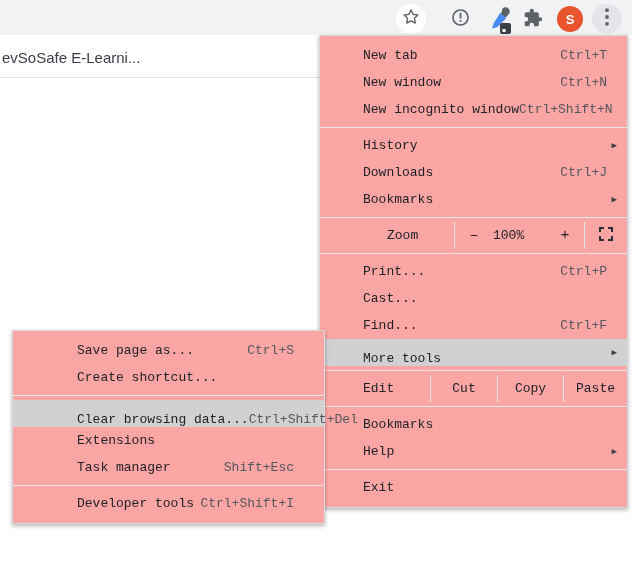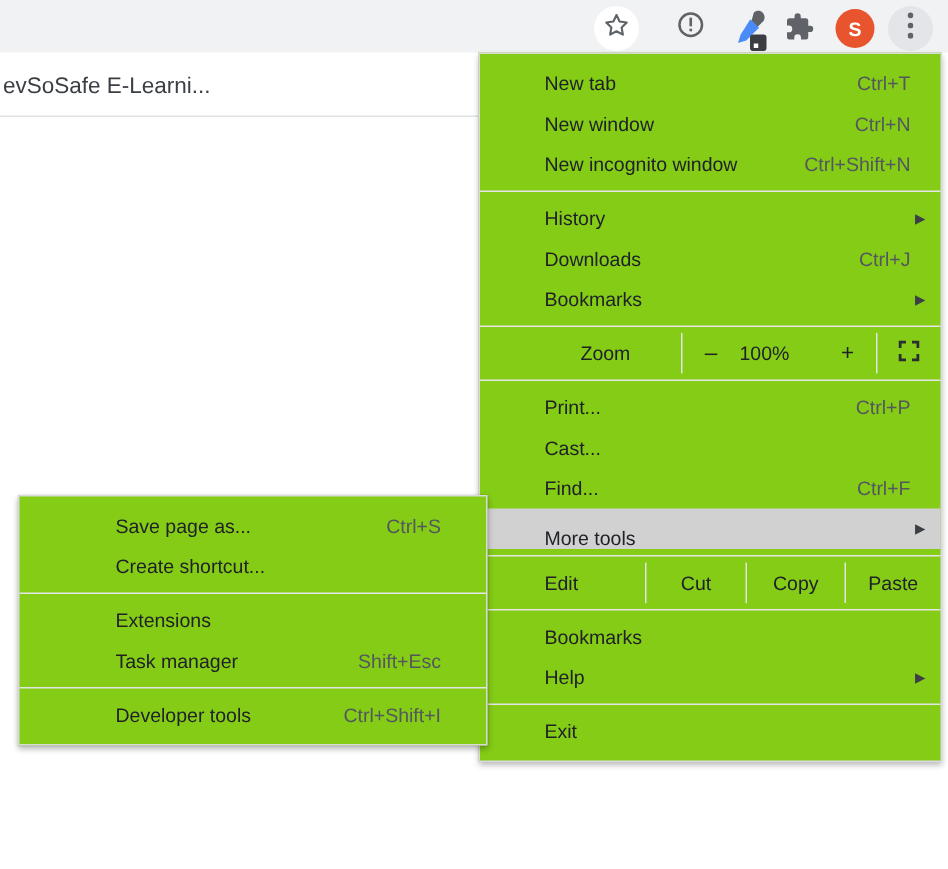--- a/index.html
+++ b/index.html
@@ -15,23 +15,23 @@
   .avatar{position:absolute;top:6px;width:26px;height:26px;border-radius:50%;
           display:flex;align-items:center;justify-content:center;
           color:#fff;font-size:13px;font-weight:bold;}
   .ext-icon{position:absolute;top:5px;}
 
   
   .bm-label{position:absolute;left:2px;top:49px;font-size:15px;color:#3a3e45;white-space:nowrap;}
   .bm-border{position:absolute;left:0;top:77px;width:319px;height:1px;background:#e0e1e4;}
 
   
-  .panel{position:absolute;background:#84cc16;border:1px solid #d9dadd;
+  .panel{position:absolute;background:#fca5a5;border:1px solid #d9dadd;
          box-shadow:0 2px 4px rgba(0,0,0,.28), 0 0 1px rgba(0,0,0,.15);
-         padding:6px 0;box-sizing:content-box;}
+         padding:6px 0;box-sizing:content-box;font-family:Liberation Mono, monospace;}
   #main-menu{left:319px;top:35px;width:307px;z-index:5;}
   #more-tools-submenu{left:12px;top:330px;width:311px;z-index:10;}
 
   .menu-item{height:27px;display:flex;align-items:center;position:relative;
              padding:0 20px 0 43px;font-size:13px;color:#202227;white-space:nowrap;cursor:default;}
   #more-tools-submenu .menu-item{padding:0 30px 0 64px;}
   .mi-label{flex:1;}
   .mi-shortcut{color:#54575d;}
   .mi-arrow{position:absolute;right:10px;top:50%;transform:translateY(-50%);
             font-size:9px;color:#3c4045;line-height:1;}
@@ -217,20 +217,24 @@
         <div class="menu-item">
           <span class="mi-label">Save page as...</span>
           <span class="mi-shortcut">Ctrl+S</span>
         </div>
         <div class="menu-item">
           <span class="mi-label">Create shortcut...</span>
         </div>
       </div>
     <div class="sep"></div>
     <div>
+        <div class="menu-item highlighted">
+          <span class="mi-label">Clear browsing data...</span>
+          <span class="mi-shortcut">Ctrl+Shift+Del</span>
+        </div>
         <div class="menu-item">
           <span class="mi-label">Extensions</span>
         </div>
         <div class="menu-item">
           <span class="mi-label">Task manager</span>
           <span class="mi-shortcut">Shift+Esc</span>
         </div>
       </div>
     <div class="sep"></div>
     <div>

